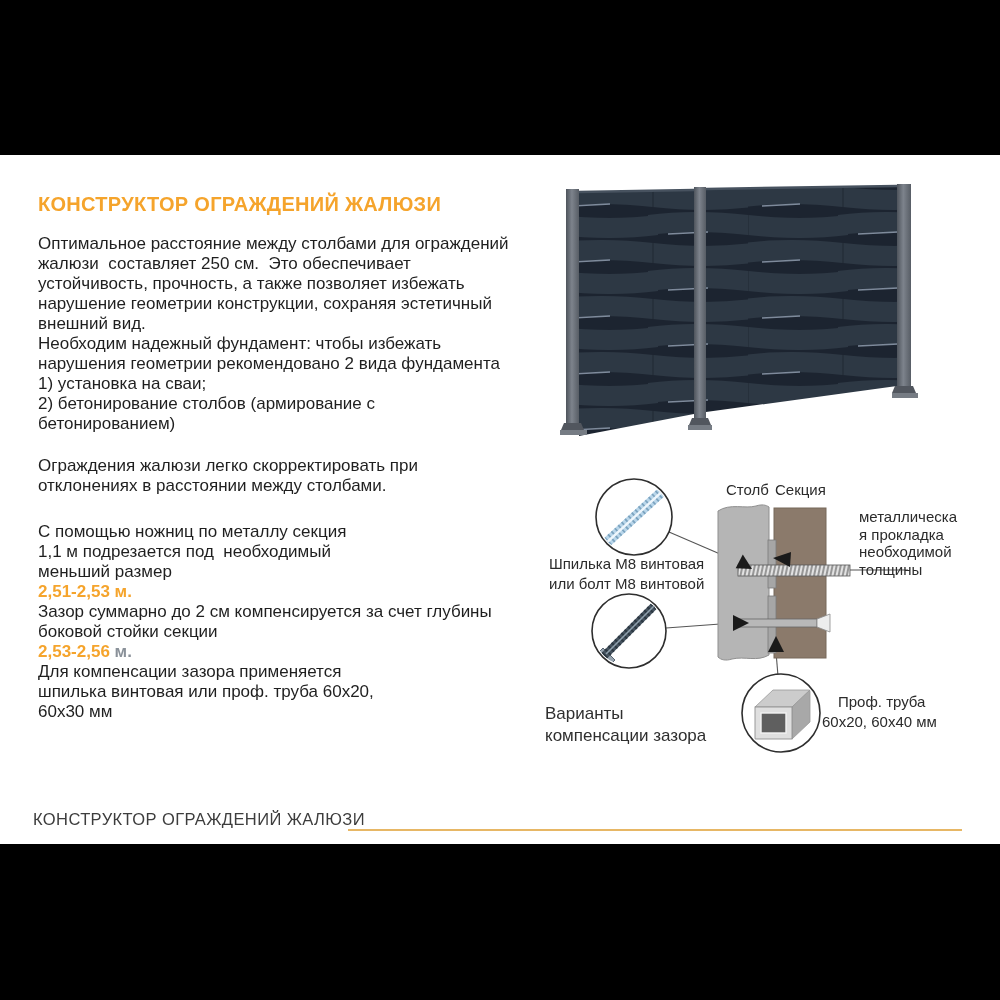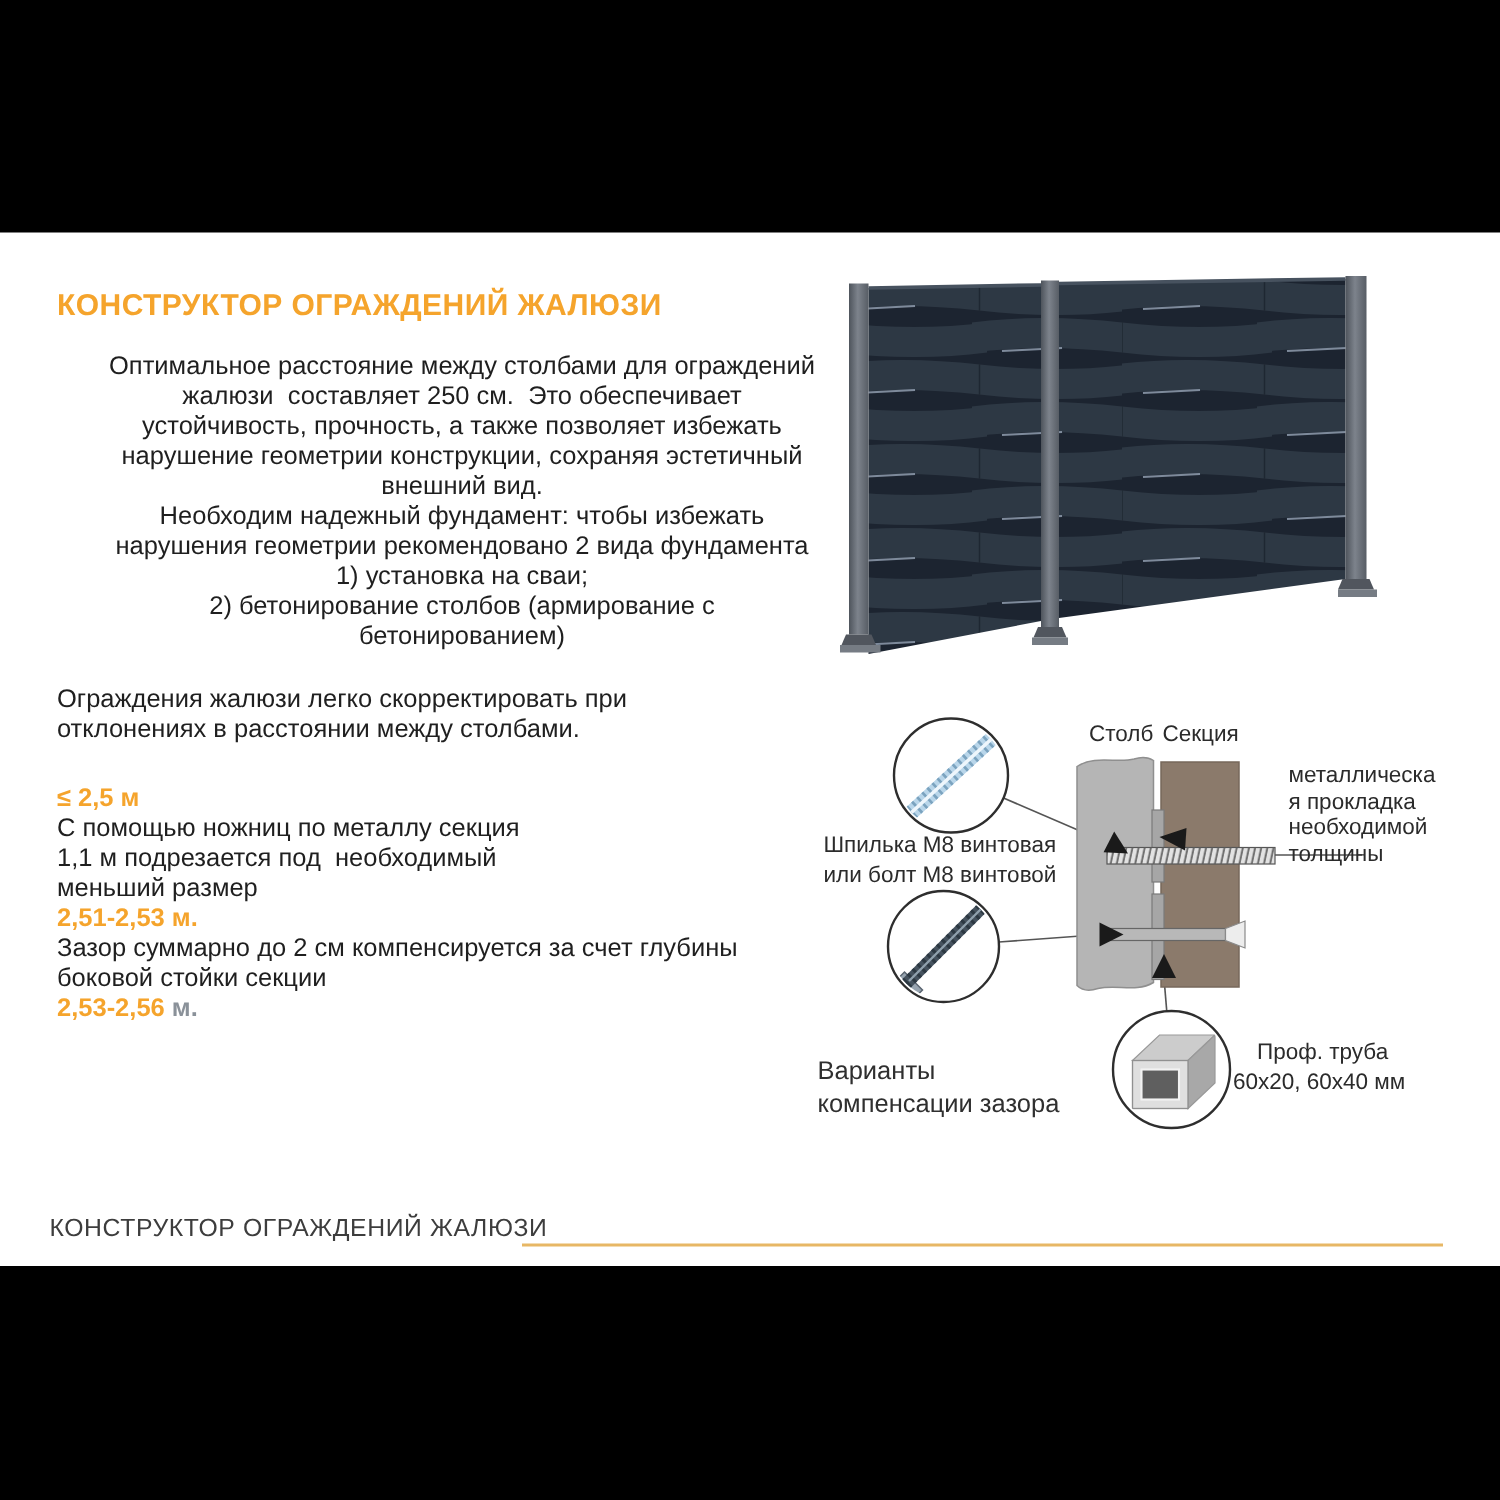--- a/index.html
+++ b/index.html
@@ -8,21 +8,21 @@
     font-family:"Liberation Sans", sans-serif;overflow:hidden;color:#1f1f1f;
   }
   .bar{position:absolute;left:0;width:1000px;background:#000;}
   .bar.top{top:0;height:155px;}
   .bar.bottom{top:844px;height:156px;}
   .abs{position:absolute;}
   .page-title{
     left:38px;top:193px;font-size:20px;font-weight:bold;color:#F5A42C;letter-spacing:.3px;
   }
   .body-text{font-size:17px;line-height:20px;white-space:pre-wrap;width:540px;color:#1f1f1f;}
-  .intro{left:38px;top:234px;text-align:center;}
+  .intro{left:38px;top:234px;}
   .adjust{left:38px;top:456px;}
   .specs{left:38px;top:522px;}
   .spec-range{font-size:17px;line-height:20px;font-weight:bold;color:#F5A42C;}
   .spec-range .suffix{color:#8a9199;}
   .spec-text{font-size:17px;line-height:20px;white-space:pre-wrap;}
   .diag-label{font-size:15px;color:#2b2b2b;line-height:18px;text-align:right;}
   .lbl-post{left:726px;top:481px;}
   .lbl-section{left:775px;top:481px;}
   .shim-note{left:831px;top:508px;font-size:15px;line-height:17.5px;white-space:pre-line;color:#2b2b2b;margin-left:28px;}
   .stud-note{left:549px;top:554px;font-size:15px;line-height:19.5px;white-space:pre-line;color:#2b2b2b;}
@@ -49,32 +49,34 @@
 нарушения геометрии рекомендовано 2 вида фундамента
 1) установка на сваи;
 2) бетонирование столбов (армирование с
 бетонированием)</div>
 
 <div class="abs body-text adjust">Ограждения жалюзи легко скорректировать при
 отклонениях в расстоянии между столбами.</div>
 
 <div class="abs specs">
   <div>
-    <div class="spec-range"><span>≤ 2,5 м</span><span class="suffix"></span></div>
     <div class="spec-text">С помощью ножниц по металлу секция
 1,1 м подрезается под  необходимый
 меньший размер</div>
   </div>
   <div>
     <div class="spec-range"><span>2,51-2,53 м.</span><span class="suffix"></span></div>
     <div class="spec-text">Зазор суммарно до 2 см компенсируется за счет глубины
 боковой стойки секции</div>
   </div>
   <div>
     <div class="spec-range"><span>2,53-2,56</span><span class="suffix"> м.</span></div>
+    <div class="spec-text">Для компенсации зазора применяется
+шпилька винтовая или проф. труба 60х20,
+60х30 мм</div>
   </div>
 </div>
 
 <svg class="abs" style="left:558px;top:182px;" width="380" height="258" viewBox="0 0 380 258">
   <defs>
     <linearGradient id="pg" x1="0" y1="0" x2="1" y2="0">
       <stop offset="0" stop-color="#4e545c"></stop>
         <stop offset="0.45" stop-color="#7d838c"></stop>
         <stop offset="1" stop-color="#575d65"></stop>
     </linearGradient>

